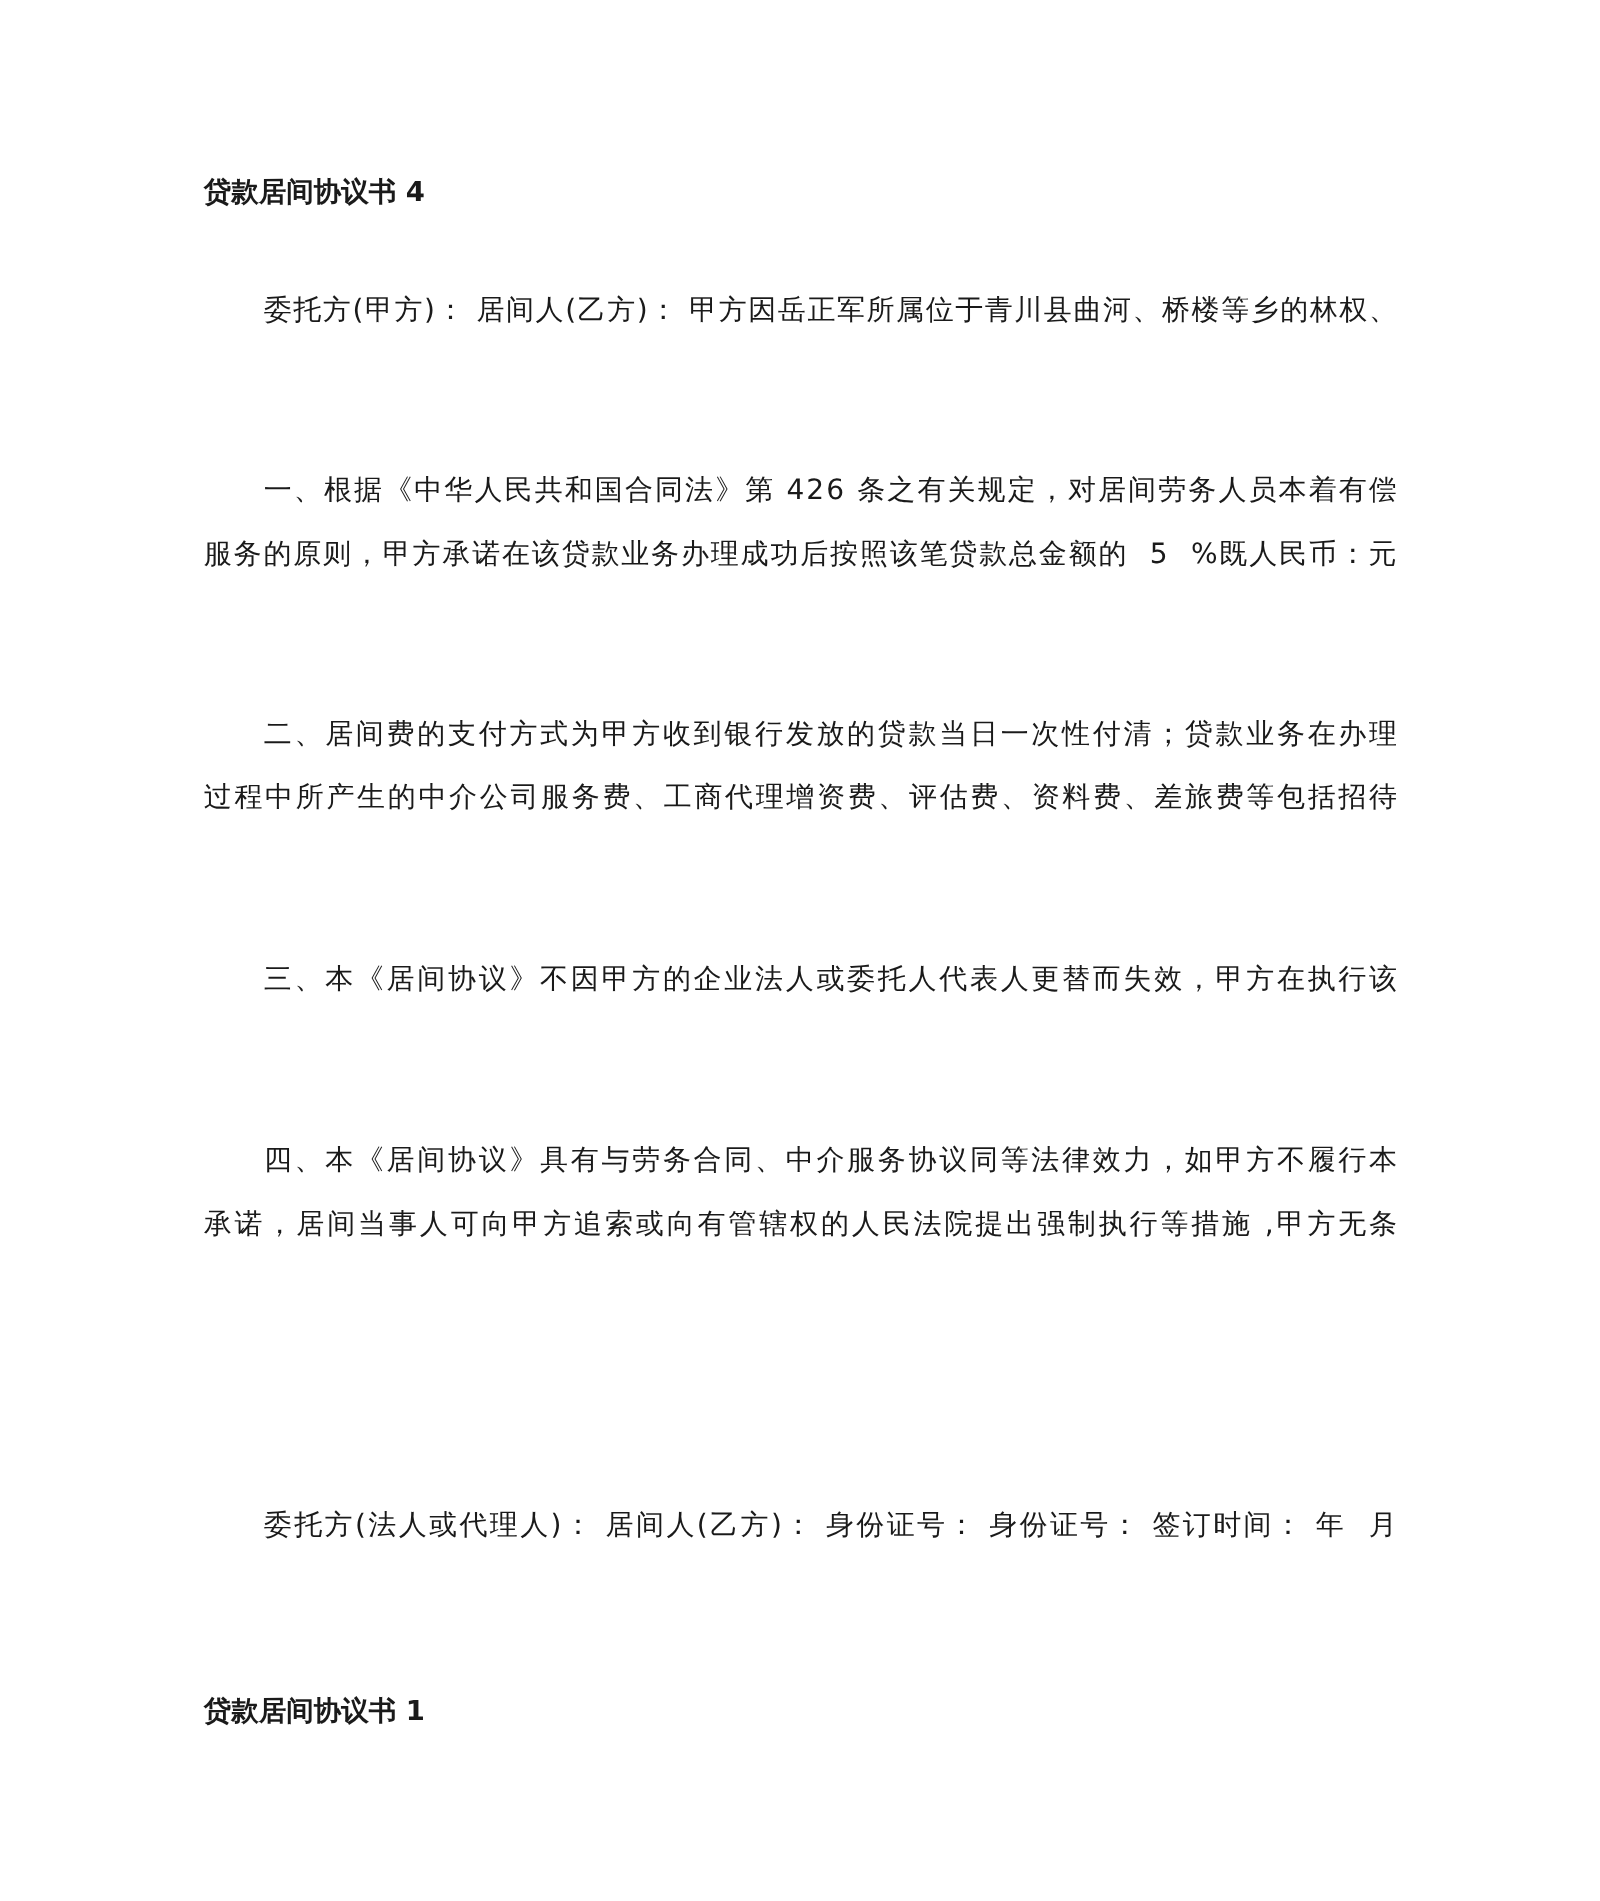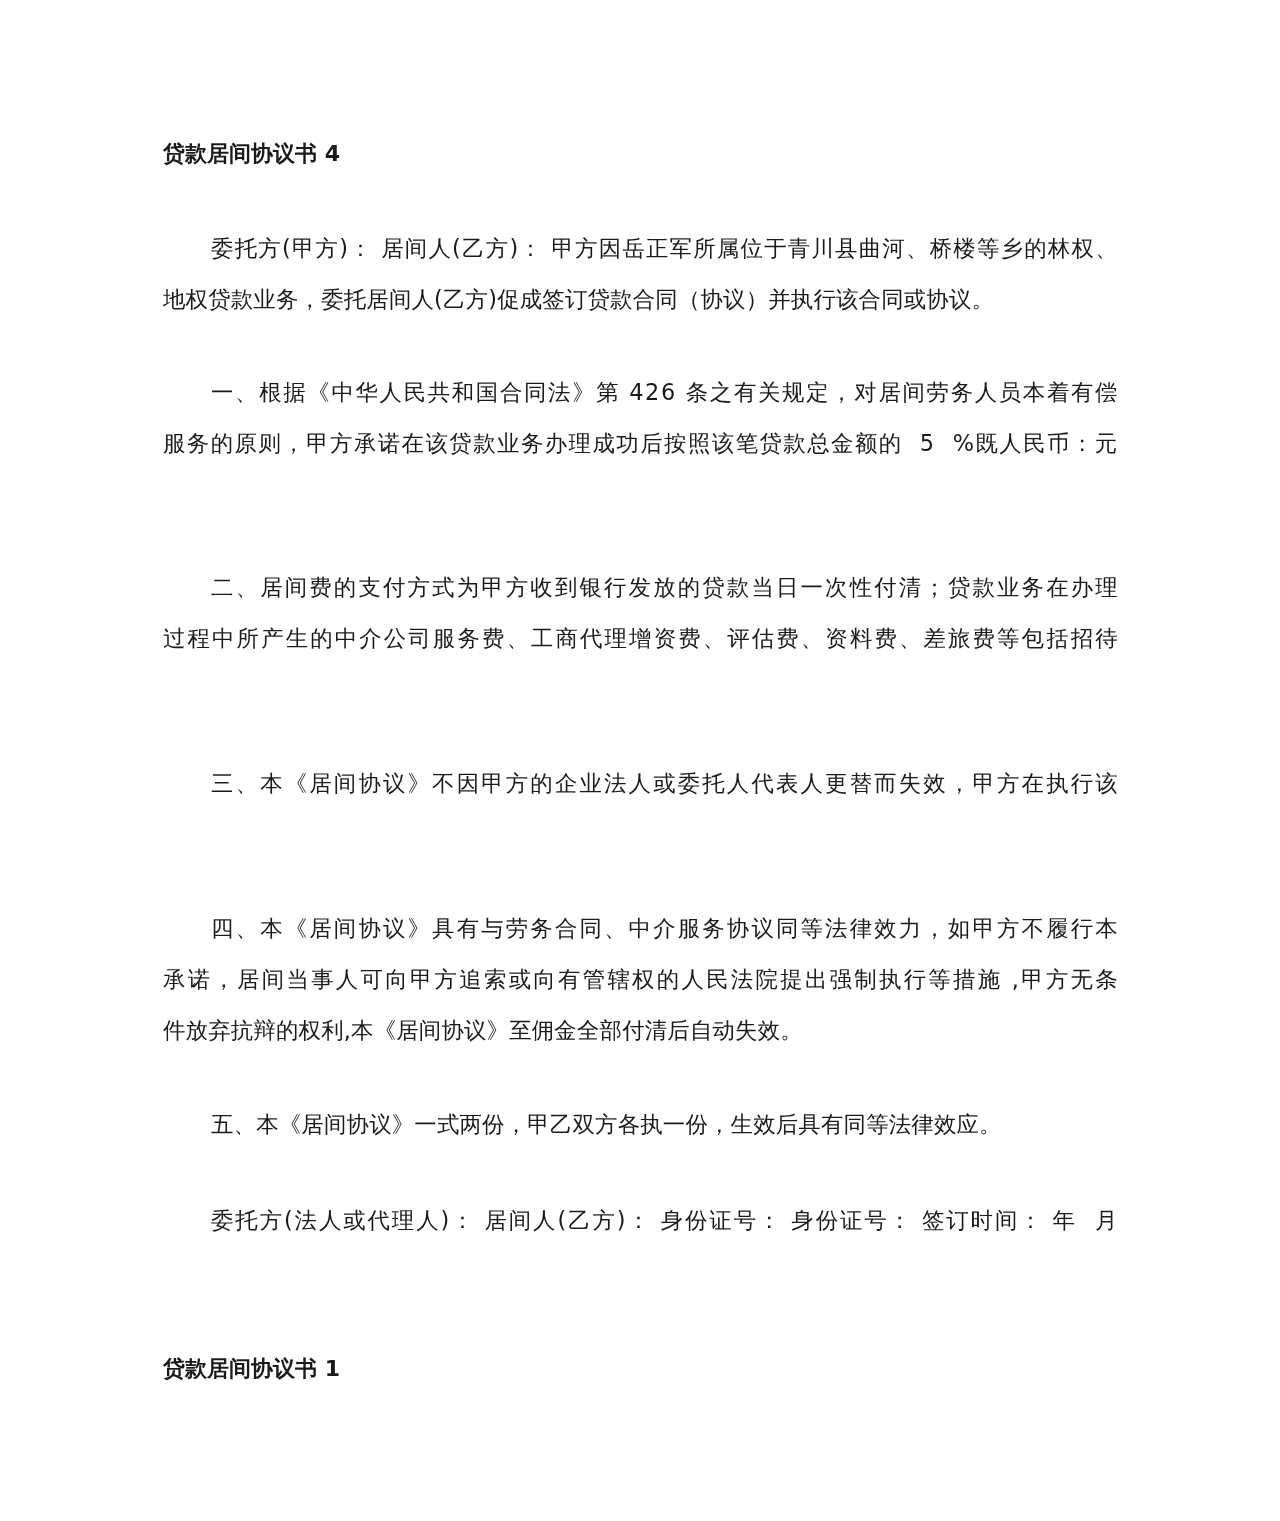--- a/index.html
+++ b/index.html
@@ -100,21 +100,20 @@
         <span>、</span>
         <span>桥</span>
         <span>楼</span>
         <span>等</span>
         <span>乡</span>
         <span>的</span>
         <span>林</span>
         <span>权</span>
         <span>、</span>
       </span>
-    <span class="line">地权贷款业务，委托居间人(乙方)促成签订贷款合同（协议）并执行该合同或协议。</span>
   </div>
 
   <div class="para" style="top:367px;">
     <span class="line indent justify-line">
         <span>一</span>
         <span>、</span>
         <span>根</span>
         <span>据</span>
         <span>《</span>
         <span>中</span>
@@ -400,26 +399,22 @@
         <span>等</span>
         <span>措</span>
         <span>施</span>
         <span>&nbsp;</span>
         <span>,</span>
         <span>甲</span>
         <span>方</span>
         <span>无</span>
         <span>条</span>
       </span>
-    <span class="line">件放弃抗辩的权利,本《居间协议》至佣金全部付清后自动失效。</span>
-  </div>
-
-  <div class="para" style="top:1099px;">
-    <span class="line indent">五、本《居间协议》一式两份，甲乙双方各执一份，生效后具有同等法律效应。</span>
-  </div>
+  </div>
+
 
   <div class="para" style="top:1195px;">
     <span class="line indent justify-line">
         <span>委</span>
         <span>托</span>
         <span>方</span>
         <span>(</span>
         <span>法</span>
         <span>人</span>
         <span>或</span>

